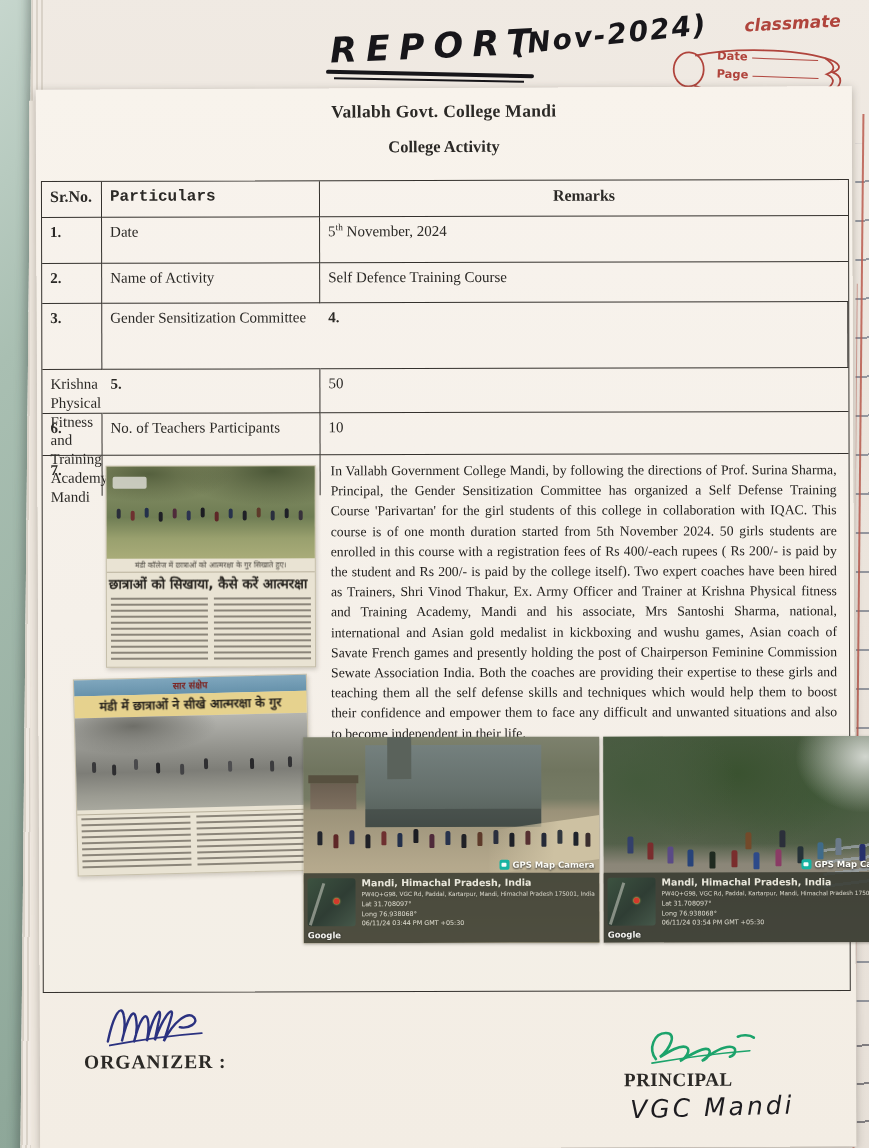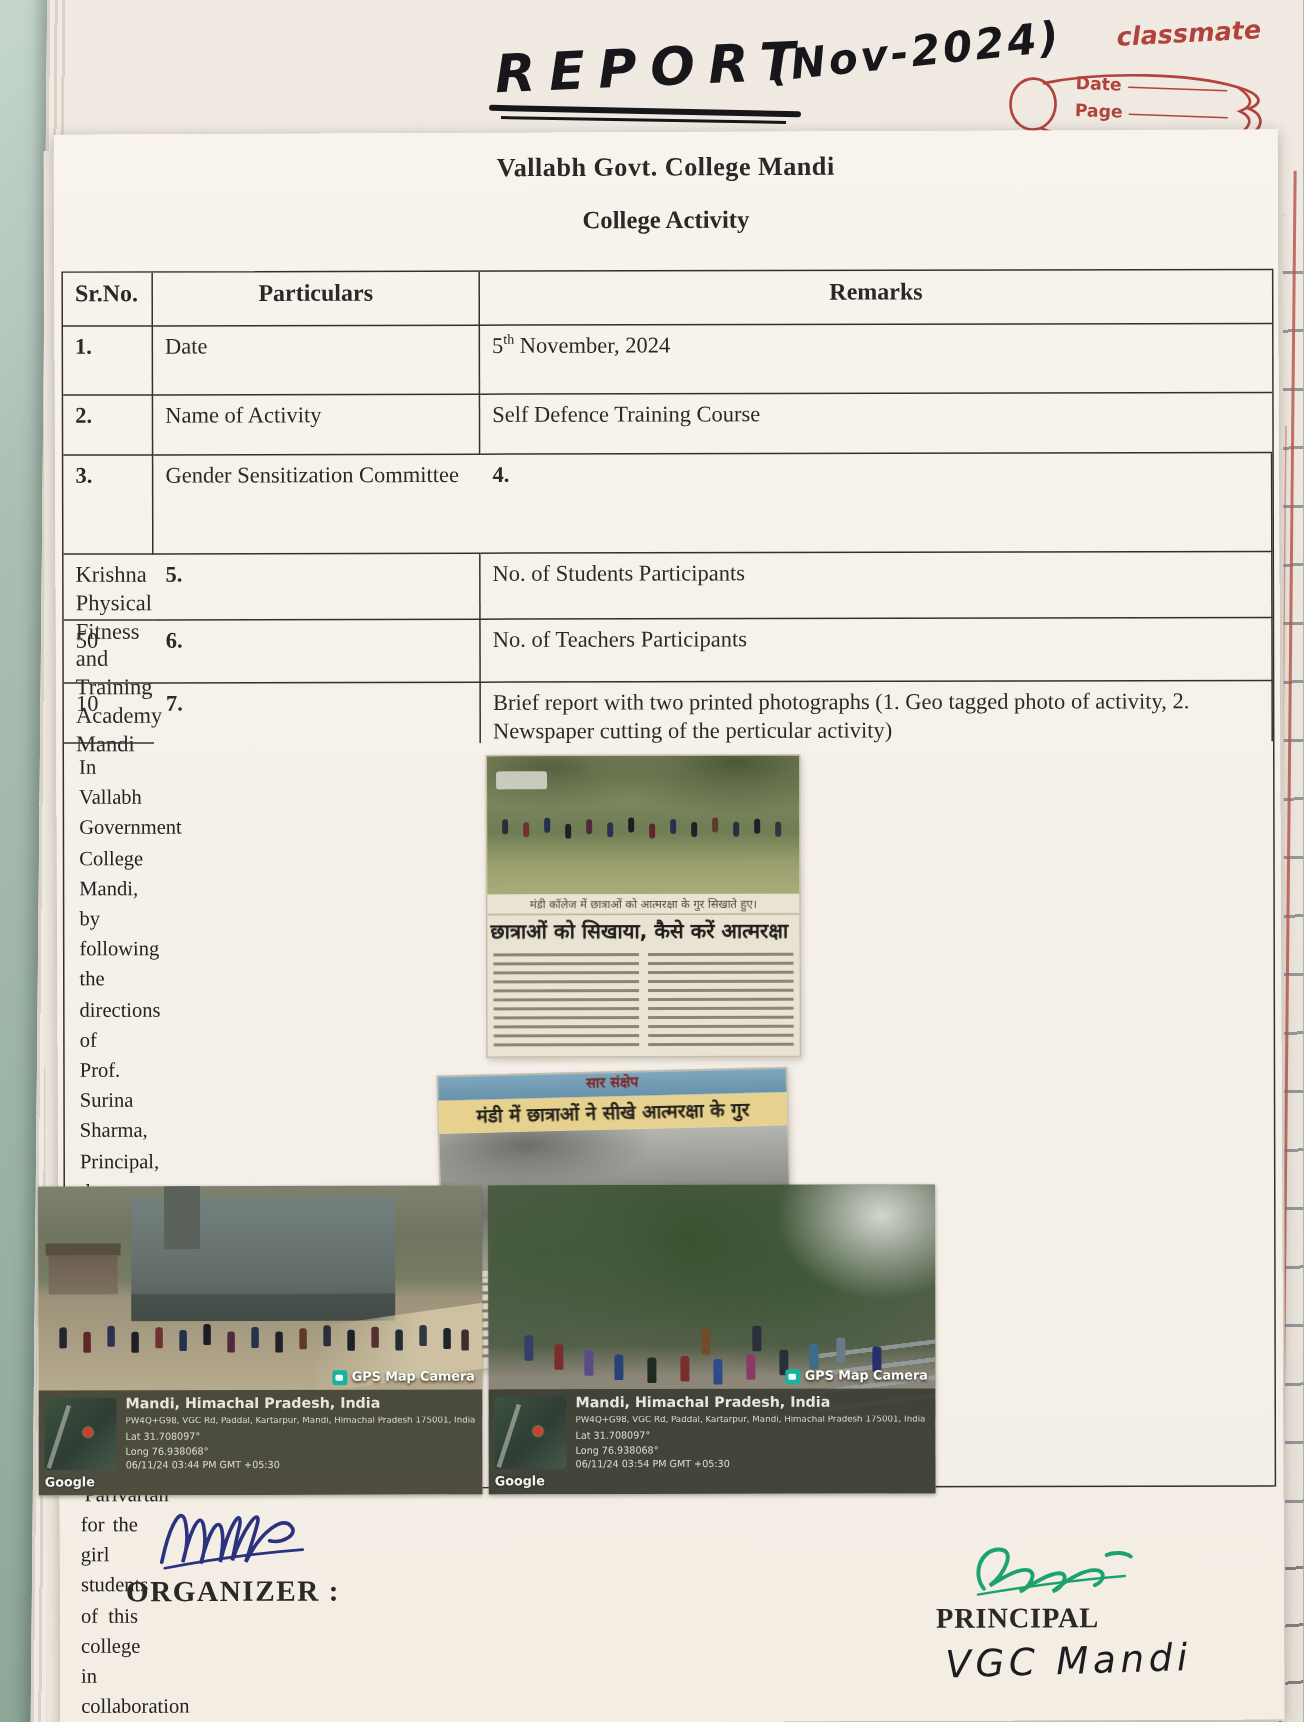--- a/index.html
+++ b/index.html
@@ -49,21 +49,21 @@
   
   .rep-table{position:absolute;left:4px;top:92px;width:806px;display:grid;
     grid-template-columns:60px 218px 528px;
     grid-template-rows:36px 46px 40px 66px 44px 42px 40px 496px;
     border:1.6px solid #34312d;transform:rotate(.12deg);background:rgba(255,255,255,.06);}
   .tc{border-right:1.4px solid #34312d;border-bottom:1.4px solid #34312d;
     padding:5px 8px;font-size:15px;line-height:1.25;overflow:visible;position:relative;}
   .tc.last-col{border-right:none;}
   .tc.last-row{border-bottom:none;}
   .th{font-weight:700;font-size:16px;}
-  .th-remarks{text-align:center;} .th-part{text-align:center;}
+  .th-remarks{text-align:center;} .th-part{text-align:left;font-family:Liberation Mono, monospace;}
   .sr-cell{font-weight:700;}
   sup{font-size:62%;vertical-align:super;line-height:0;}
   .remark-para{font-size:13.7px;line-height:20.2px;text-align:justify;padding:1px 4px 0 2px;color:#242220;}
   
   .np{background:#e9e3d3;border:1px solid #c6bfab;box-shadow:1px 2px 4px rgba(80,70,55,.25);}
   .np1{width:208px;margin:5px 0 0 -5px;}
   .np1-photo{position:relative;height:92px;overflow:hidden;
     background:radial-gradient(120px 40px at 20% 8%,#55603e 0%,rgba(85,96,62,0) 70%),
       radial-gradient(140px 50px at 80% 5%,#4c5838 0%,rgba(76,88,56,0) 70%),
       linear-gradient(180deg,#8a9168 0%,#7c875e 30%,#6f7d54 55%,#99a06e 78%,#a9ac79 100%);}
@@ -87,21 +87,21 @@
     font-size:12.5px;color:#25211b;text-align:center;padding:3px 2px;filter:blur(.15px);}
   .np2-photo{position:relative;height:92px;overflow:hidden;
     background:radial-gradient(120px 40px at 25% 10%,#6e6e68 0%,rgba(110,110,104,0) 70%),
       linear-gradient(180deg,#b5b5b0 0%,#94948e 35%,#7d7d77 60%,#9b9b92 85%,#a8a89e 100%);}
   .np2-people{position:absolute;left:16px;top:44px;width:4px;height:11px;background:#39393b;border-radius:2px;
     box-shadow:20px 3px 0 #2e2e30,42px -2px 0 #4a4a4c,64px 2px 0 #272729,88px 4px 0 #434345,
       112px -1px 0 #303032,136px 2px 0 #4e4e50,158px 0 0 #29292b,178px 3px 0 #3c3c3e,196px -1px 0 #323234;}
   .np2 .np-lines{height:52px;}
   
   .photo-strip{position:absolute;left:-18px;top:282px;width:600px;height:208px;display:flex;gap:4px;}
-  .geo{position:relative;overflow:hidden;box-shadow:0 1px 3px rgba(40,40,30,.4);margin-top:13px;}
+  .geo{position:relative;overflow:hidden;box-shadow:0 1px 3px rgba(40,40,30,.4);}
   .geo1{width:296px;height:206px;
     background:linear-gradient(180deg,#7d816d 0%,#70755f 16%,#767b64 30%,#9b9279 36%,#b4a88c 62%,#c8b997 100%);}
   .g1-house{position:absolute;left:7px;top:46px;width:46px;height:26px;background:linear-gradient(180deg,#6b5f51,#7e7060);}
   .g1-house::before{content:"";position:absolute;left:-2px;top:-8px;width:50px;height:8px;background:#57503f;}
   .g1-mill{position:absolute;left:62px;top:8px;width:176px;height:82px;
     background:linear-gradient(180deg,#74807e 0%,#65706c 55%,#525c56 100%);box-shadow:inset 0 -18px 0 rgba(40,46,42,.35);}
   .g1-tower{position:absolute;left:84px;top:0;width:24px;height:42px;background:#5a625b;}
   .g1-path{position:absolute;right:0;top:86px;width:110px;height:44px;background:linear-gradient(100deg,rgba(210,200,175,.0),#cdc1a2 60%);transform:skewY(-8deg);}
   .g1-people{position:absolute;left:14px;top:94px;width:4.5px;height:14px;background:#23262e;border-radius:2px 2px 1px 1px;
     box-shadow:16px 3px 0 #5e2727,32px -1px 0 #2c3350,48px 3px 0 #1f2026,64px 0 0 #6e3030,
@@ -194,30 +194,28 @@
       <div class="tc">Name of Activity</div>
       <div class="tc last-col">Self Defence Training Course</div>
 
       <div class="tc sr-cell">3.</div>
       <div class="tc last-col">Gender Sensitization Committee</div>
 
       <div class="tc sr-cell">4.</div>
       <div class="tc last-col">Krishna Physical Fitness and Training Academy Mandi</div>
 
       <div class="tc sr-cell">5.</div>
-      <div class="tc">No. of Students Participants</div>
       <div class="tc last-col">50</div>
 
       <div class="tc sr-cell">6.</div>
       <div class="tc">No. of Teachers Participants</div>
       <div class="tc last-col">10</div>
 
       <div class="tc sr-cell last-row">7.</div>
       <div class="tc last-row">
-        <div>Brief report with two printed photographs (1. Geo tagged photo of activity, 2. Newspaper cutting of the perticular activity)</div>
         <div class="np np1">
           <div class="np1-photo">
             <div class="np1-bus"></div>
             <div class="np1-people"></div>
           </div>
           <div class="np-caption">मंडी कॉलेज में छात्राओं को आत्मरक्षा के गुर सिखाते हुए।</div>
           <div class="np-headline">छात्राओं को सिखाया, कैसे करें आत्मरक्षा</div>
           <div class="np-cols">
             <div class="np-lines"></div>
             <div class="np-lines"></div>

